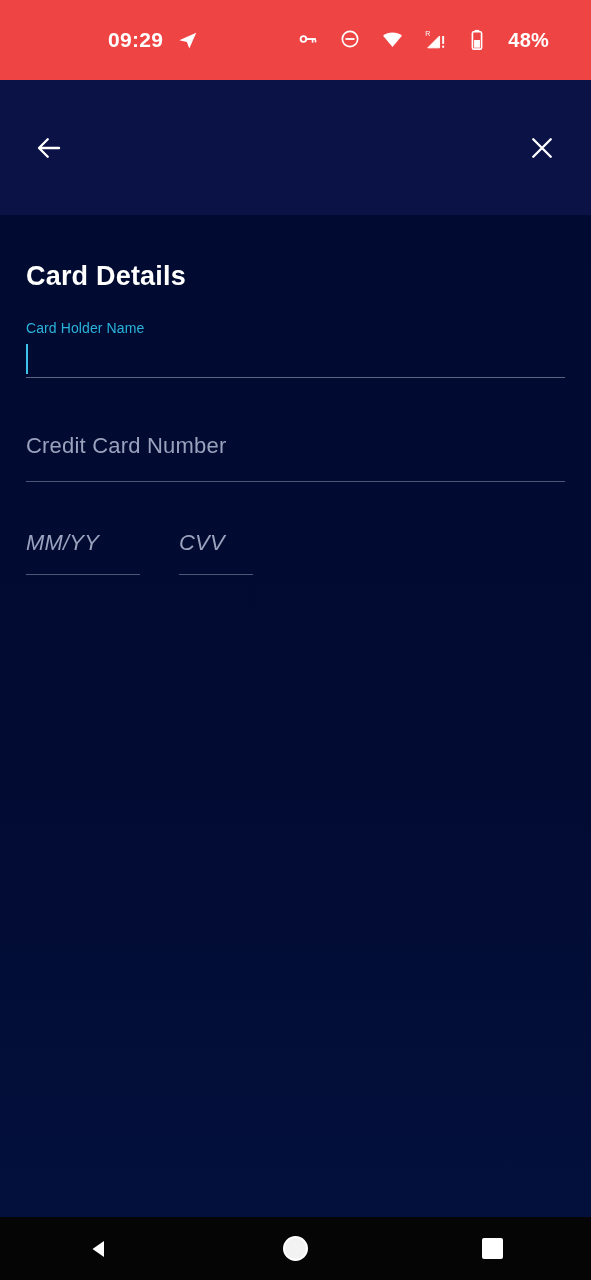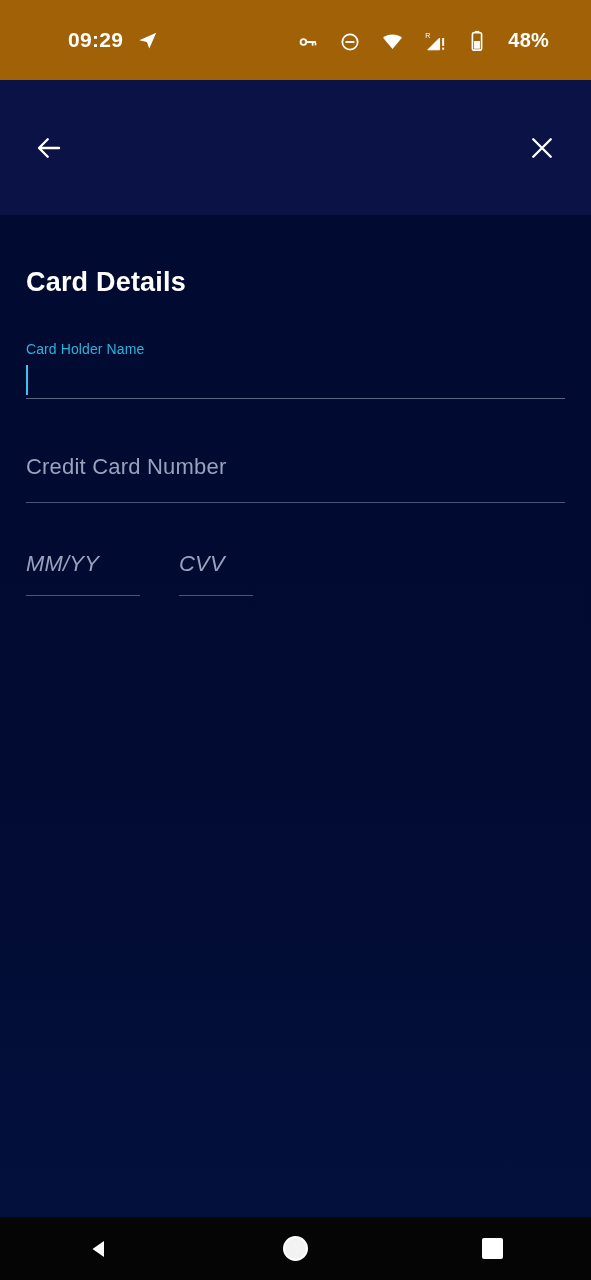--- a/index.html
+++ b/index.html
@@ -12,33 +12,33 @@
   .phone {
     position:relative;
     width:591px; height:1280px;
     background:#020b2e;
     display:flex; flex-direction:column;
   }
 
   
   .statusbar {
     height:80px;
-    background:#a16207;
+    background:#ef4444;
     display:flex; align-items:center;
-    padding:0 42px 0 68px;
+    padding:0 42px 0 108px;
     flex-shrink:0;
   }
   .sb-left { display:flex; align-items:center; gap:14px; }
   .sb-time {
     color:#ffffff; font-size:21px; font-weight:bold;
     letter-spacing:0.3px;
   }
   .sb-right {
     margin-left:auto;
-    display:flex; align-items:flex-end; gap:22px;
+    display:flex; align-items:flex-start; gap:22px;
   }
   .sb-batt-text {
     color:#ffffff; font-size:20px; font-weight:bold;
     letter-spacing:0.2px; margin-left:2px;
   }
   .ico { display:block; }
 
   
   .appbar {
     height:135px;
@@ -63,36 +63,36 @@
     position:relative; z-index:2;
     cursor:pointer;
     background:none; border:none;
   }
   .iconbtn.right { margin-left:auto; }
 
   
   .content {
     flex:1;
     background:linear-gradient(180deg,#010a30 0%,#020b32 55%,#03103c 100%);
-    padding:12px 26px;
+    padding:6px 26px;
     position:relative;
     overflow:hidden;
   }
   .page-title {
     color:#ffffff;
     font-size:27px;
     font-weight:bold;
     letter-spacing:0.2px;
     margin-top:40px;
   }
 
   
   .field { position:relative; }
   .field-float {
-    margin-top:43px;
+    margin-top:28px;
     height:57px;
   }
   .float-label {
     color:#2ab3db;
     font-size:14px;
     letter-spacing:0.1px;
     display:block;
   }
   .caret {
     display:block;

